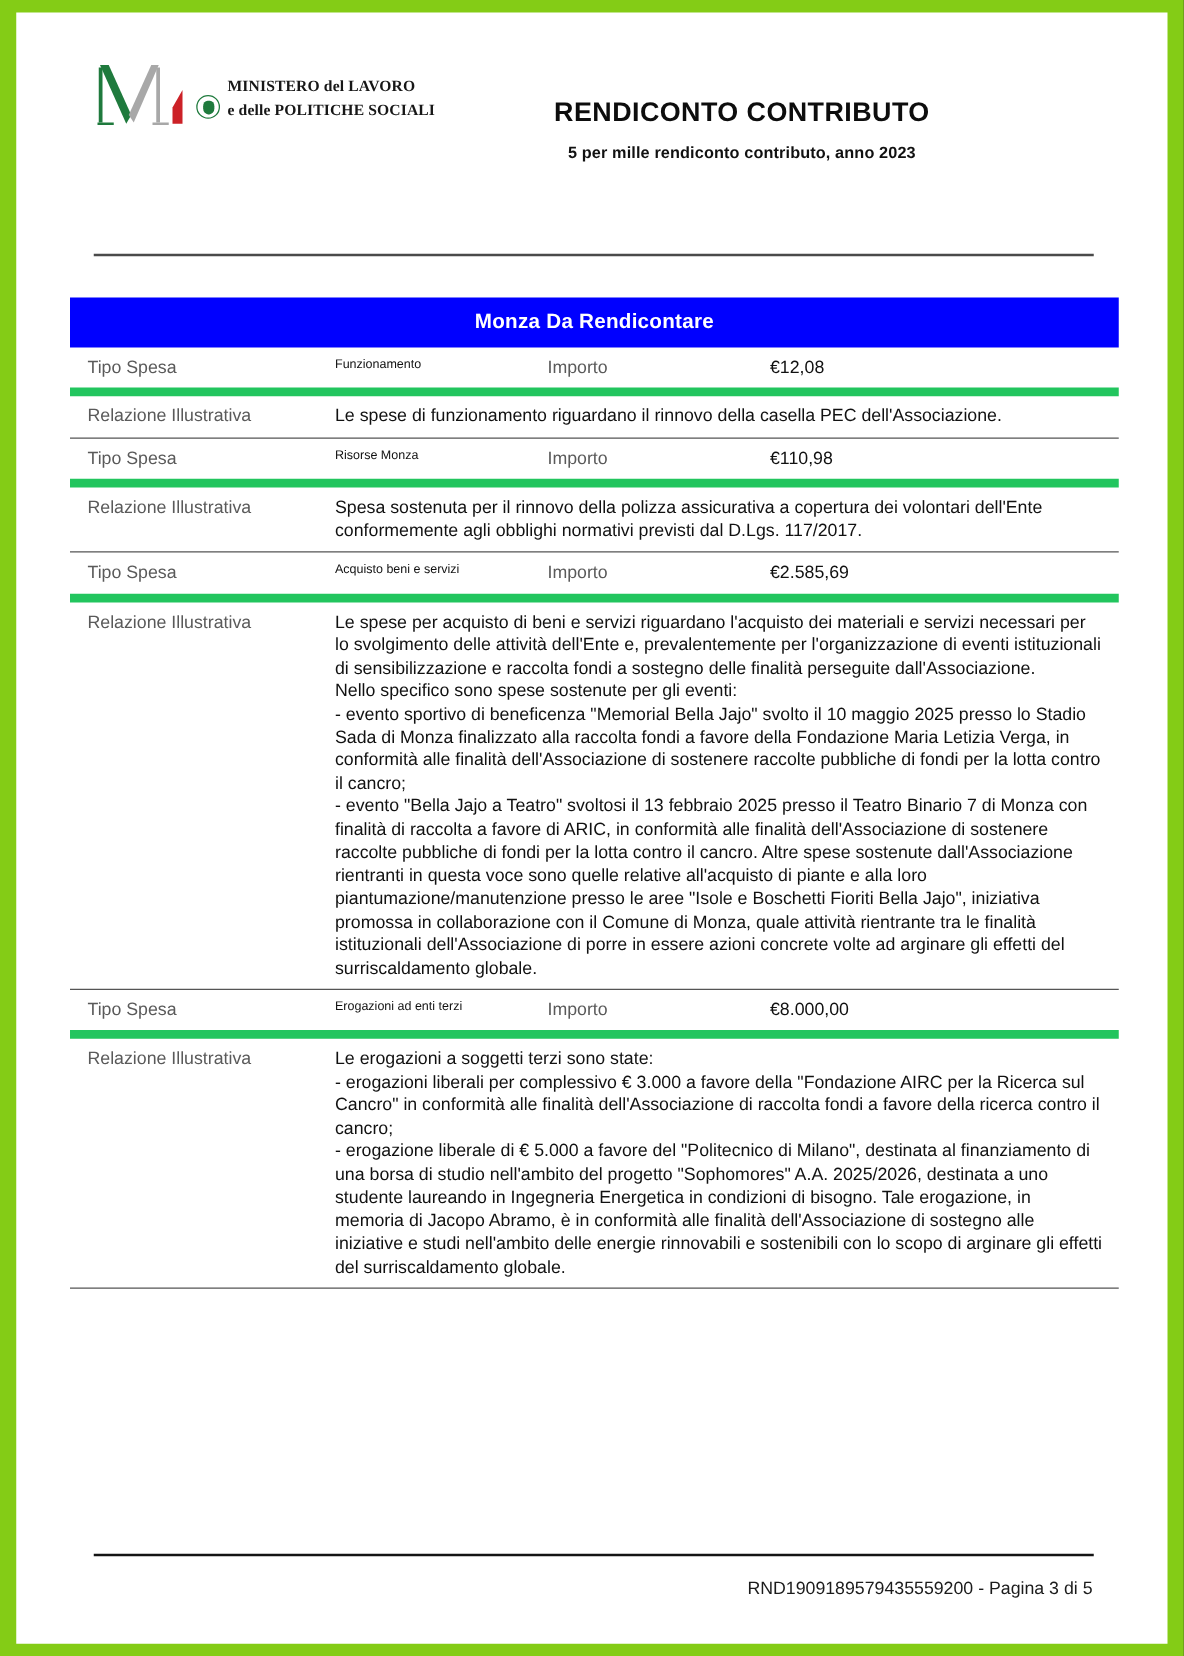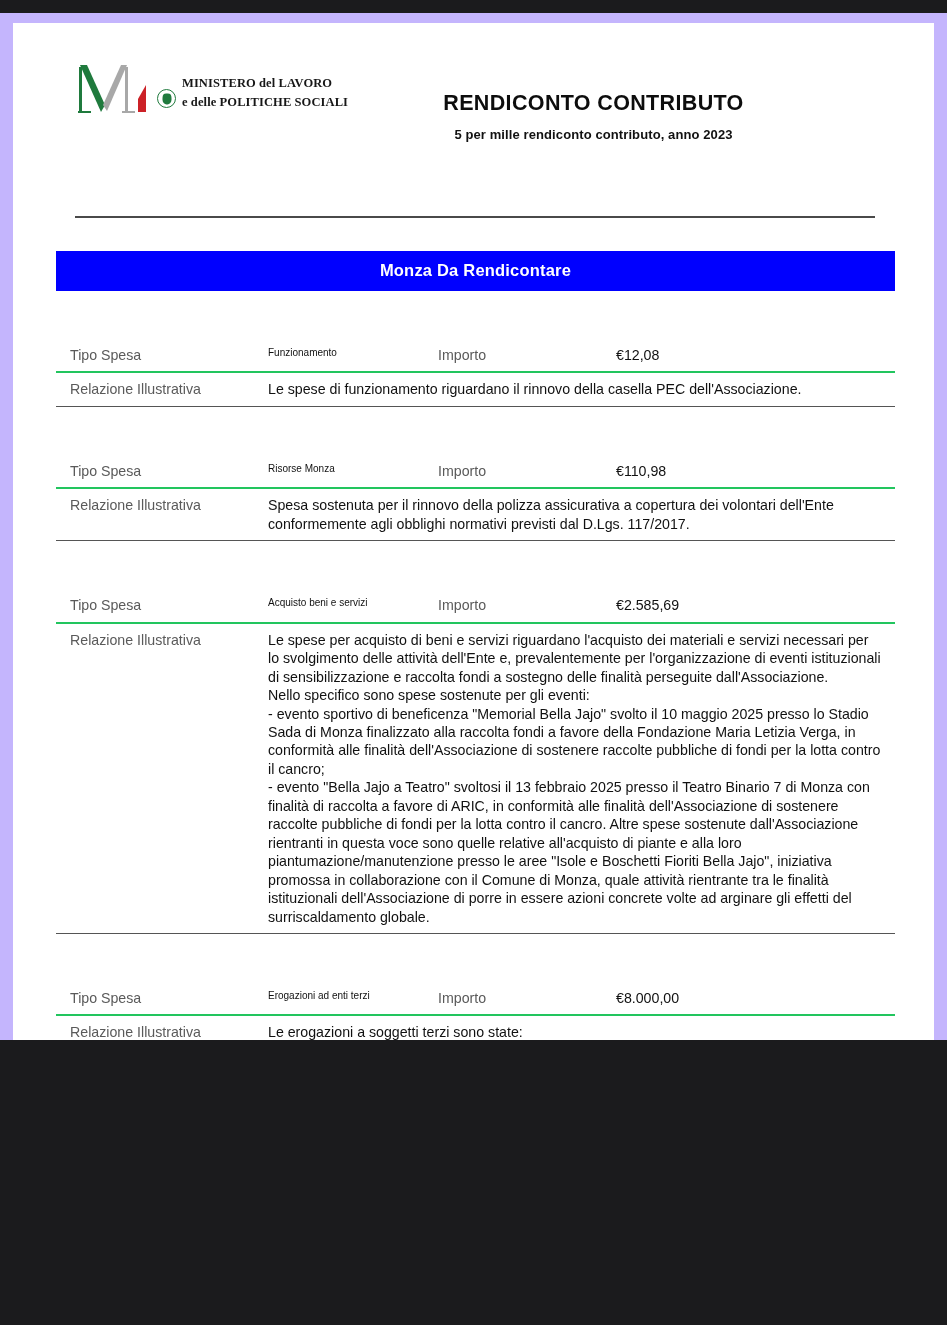--- a/index.html
+++ b/index.html
@@ -9,24 +9,24 @@
   }
   body {
     width: 947px;
     height: 1325px;
     font-family: "Liberation Sans", sans-serif;
     -webkit-font-smoothing: antialiased;
   }
 
   .page-frame {
     position: absolute;
-    left: 0; top: 13px;
+    left: 0; top: 0;
     width: 947px;
-    height: 1027px;
-    background: #c4b5fd;
+    height: 1325px;
+    background: #84cc16;
     overflow: hidden;
   }
 
   .page-sheet {
     position: absolute;
     left: 13px;
     top: 10px;
     width: 921px;
     height: 1305px;
     background: #ffffff;
@@ -141,23 +141,22 @@
     border-bottom: 1.6px solid #555555;
   }
   .expense-block:last-child { border-bottom: 1.6px solid #555555; }
 
   .row {
     display: flex;
     align-items: flex-start;
     padding: 7px 0 7px 0;
   }
   .row-type {
-    border-bottom: 2px solid #22c55e;
+    border-bottom: 7px solid #22c55e;
     padding-bottom: 7px;
-    margin-top: 48px;
   }
 
   .cell-label {
     flex: none;
     width: 212px;
     padding-left: 14px;
     box-sizing: border-box;
     color: #5a5a5a;
     font-size: 14.2px;
     line-height: 1.3;

